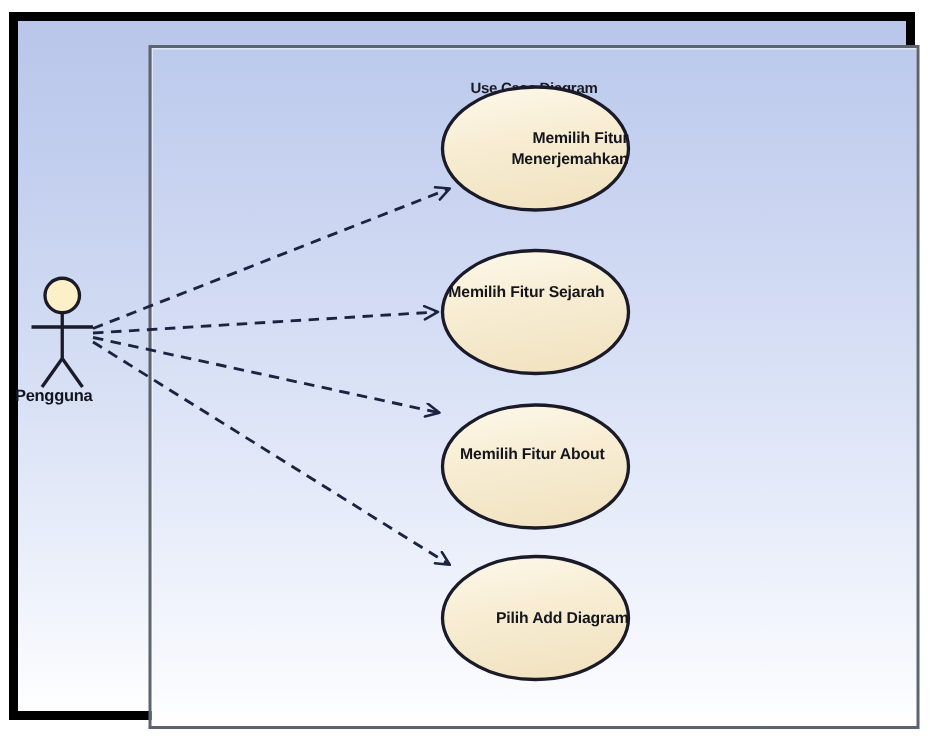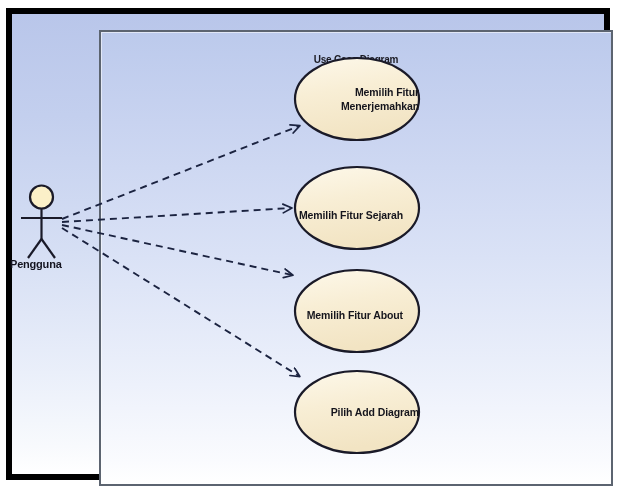--- a/index.html
+++ b/index.html
@@ -126,19 +126,19 @@
       <ellipse cx="357" cy="311" rx="62" ry="41" fill="url(#ellipseGrad)" stroke="#1a1a28" stroke-width="2.2"></ellipse>
       <ellipse cx="357" cy="412" rx="62" ry="41" fill="url(#ellipseGrad)" stroke="#1a1a28" stroke-width="2.2"></ellipse>
     </g>
   </svg>
 
   <div class="actor-label" style="left: 10px; top: 258px;">Pengguna</div>
 
   <div class="ellipse-label" style="left: 295px; top: 85px; width: 124px;">Memilih Fitur
 Menerjemahkan</div>
 
-  <div class="ellipse-label" style="left: 295px; top: 208px; width: 108px;">Memilih Fitur Sejarah</div>
+  <div class="ellipse-label" style="left: 295px; top: 188px; width: 108px;">Memilih Fitur Sejarah</div>
 
-  <div class="ellipse-label" style="left: 295px; top: 308px; width: 108px;">Memilih Fitur About</div>
+  <div class="ellipse-label" style="left: 295px; top: 296px; width: 108px;">Memilih Fitur About</div>
 
   <div class="ellipse-label" style="left: 295px; top: 405px; width: 124px;">Pilih Add Diagram</div>
 
 </div>
 
 </body></html>

